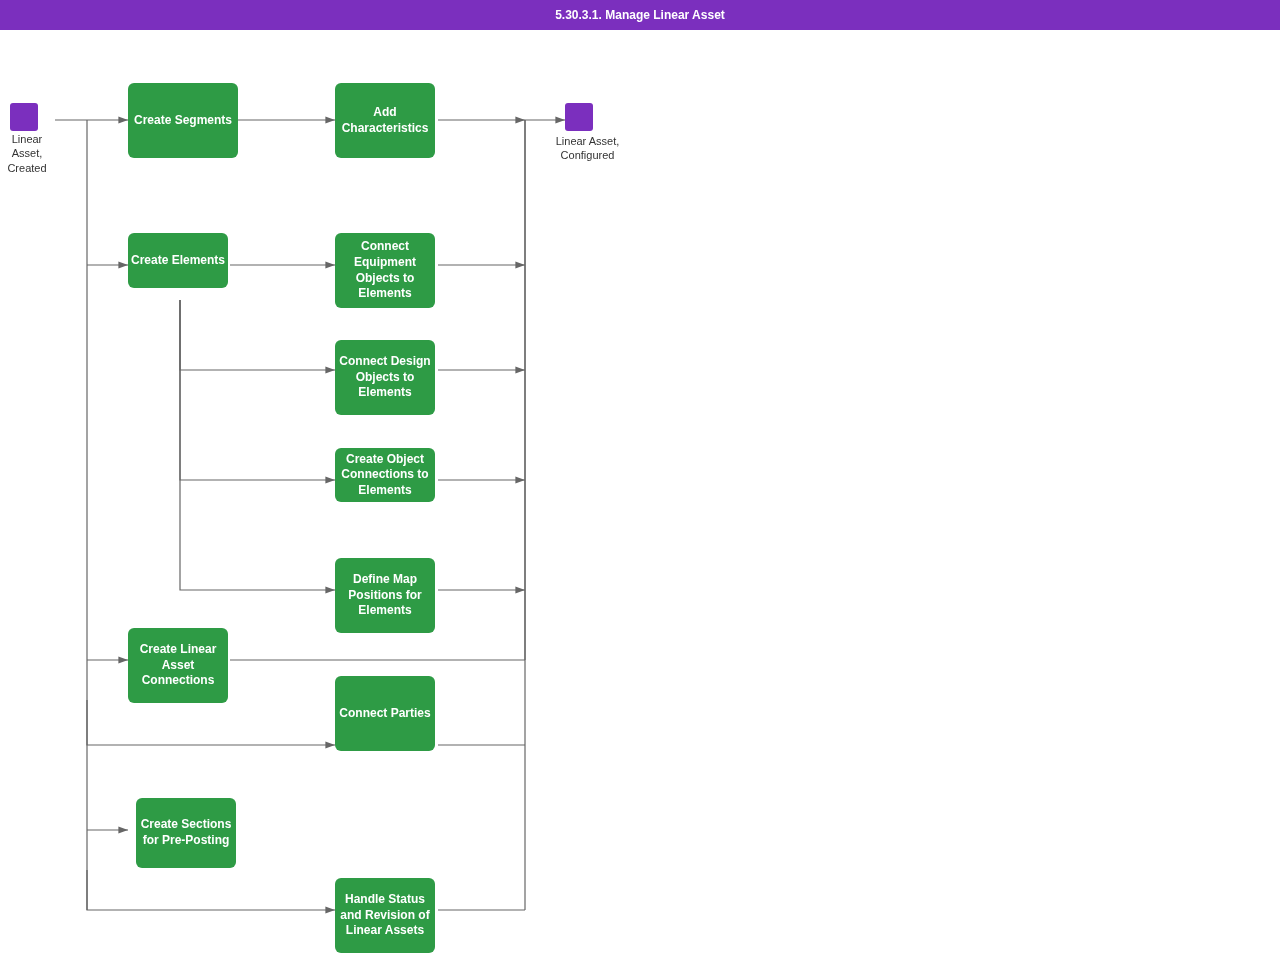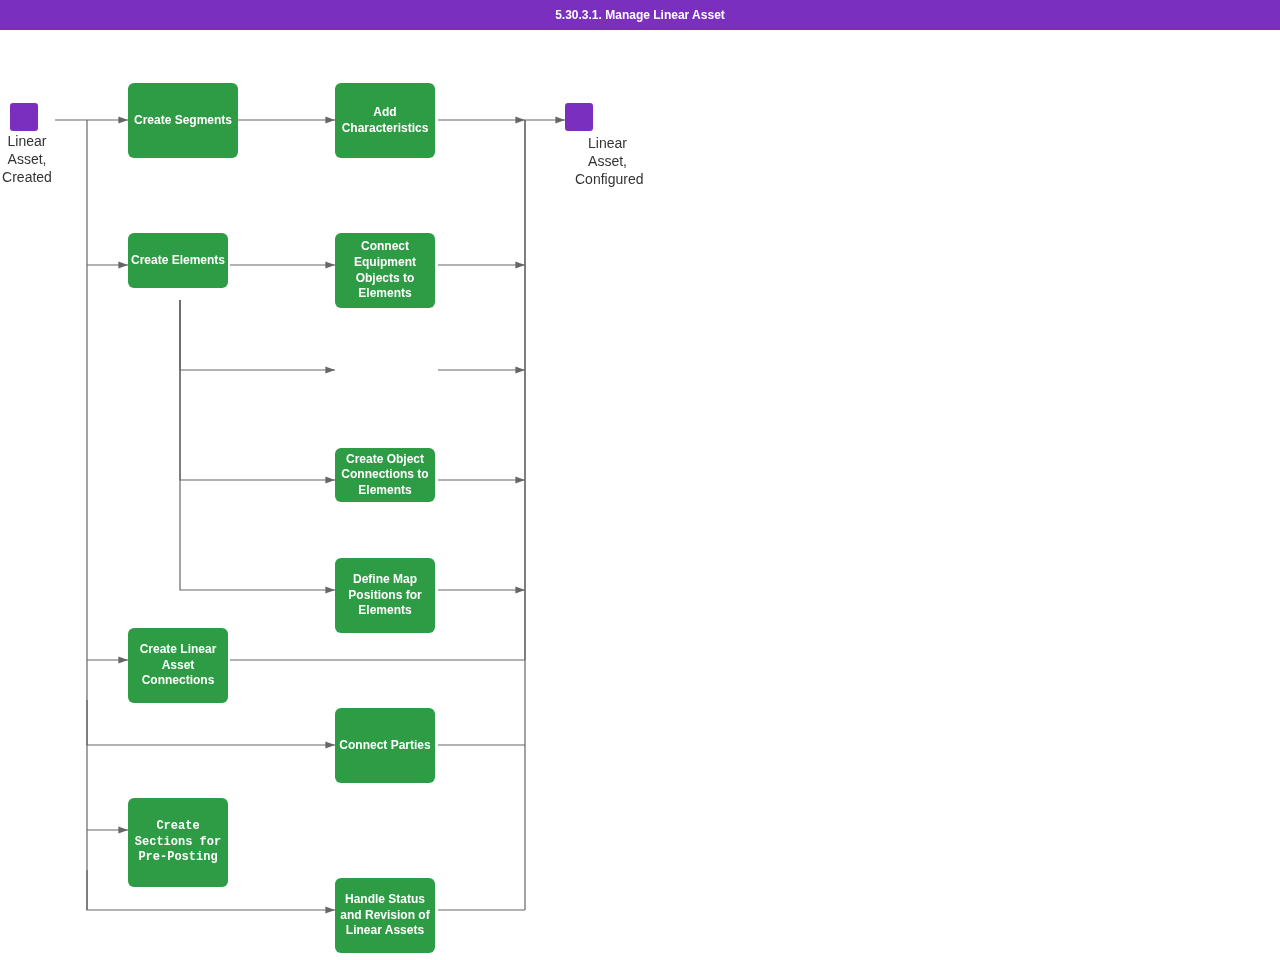--- a/index.html
+++ b/index.html
@@ -46,21 +46,21 @@
     .node-green {
       background: #2E9B45;
     }
     .node-purple {
       background: #7B2FBE;
       border-radius: 3px;
     }
     .node-label {
       position: absolute;
       text-align: center;
-      font-size: 14px;
+      font-size: 11px;
       color: #333;
       line-height: 1.3;
     }
     
     .arrows-svg {
       position: absolute;
       top: 0;
       left: 0;
       width: 100%;
       height: 100%;
@@ -144,47 +144,50 @@
 Asset,
 Created</div>
 
   <div class="node-box node-green" style="left:128px; top:43px; width:110px; height:75px;">Create Segments</div>
 
   <div class="node-box node-green" style="left:335px; top:43px; width:100px; height:75px;">Add
 Characteristics</div>
 
   <div class="node-box node-purple" style="left:565px; top:63px; width:28px; height:28px;">
   </div>
-  <div class="node-label" style="left:555px; top:94px; width:65px;margin-left:20px;">Linear
+  <div class="node-label" style="left:555px; top:94px; width:65px;">Linear
 Asset,
 Configured</div>
 
   <div class="node-box node-green" style="left:128px; top:193px; width:100px; height:55px;">Create
 Elements</div>
 
   <div class="node-box node-green" style="left:335px; top:193px; width:100px; height:75px;">Connect
 Equipment
 Objects to
 Elements</div>
 
+  <div class="node-box node-green" style="left:335px; top:300px; width:100px; height:75px;">Connect Design
+Objects to
+Elements</div>
 
   <div class="node-box node-green" style="left:335px; top:408px; width:100px; height:54px;">Create Object
 Connections to
 Elements</div>
 
   <div class="node-box node-green" style="left:335px; top:518px; width:100px; height:75px;text-align:center;">Define Map
 Positions for
 Elements</div>
 
   <div class="node-box node-green" style="left:128px; top:588px; width:100px; height:75px;">Create Linear
 Asset
 Connections</div>
 
-  <div class="node-box node-green" style="left:335px; top:668px; width:100px; height:75px;">Connect Parties</div>
+  <div class="node-box node-green" style="left:335px; top:636px; width:100px; height:75px;">Connect Parties</div>
 
-  <div class="node-box node-green" style="left:128px; top:758px; width:100px; height:89px;font-family:Liberation Mono, monospace;">Create Sections
+  <div class="node-box node-green" style="left:136px; top:758px; width:100px; height:70px;">Create Sections
 for Pre-Posting</div>
 
   <div class="node-box node-green" style="left:335px; top:838px; width:100px; height:75px;">Handle Status
 and Revision of
 Linear Assets</div>
 
 </div>
 
 </body></html>

